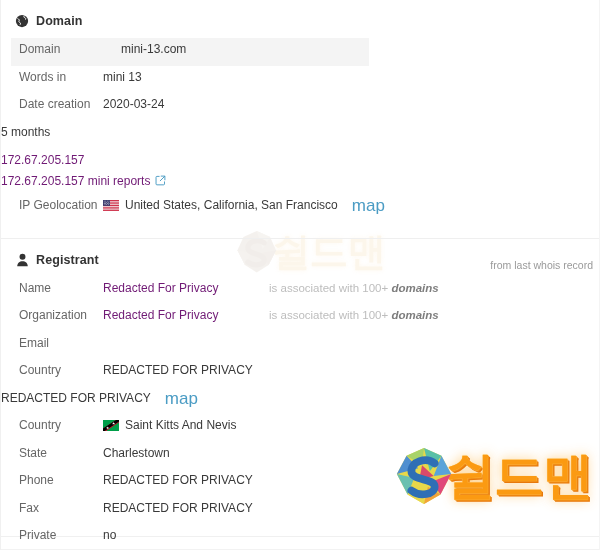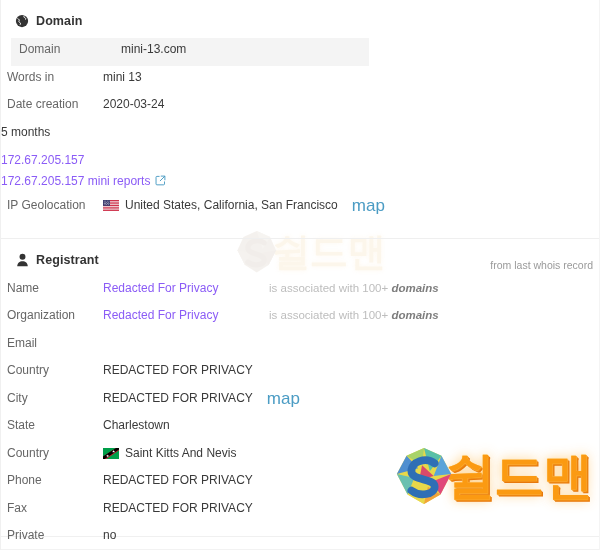--- a/index.html
+++ b/index.html
@@ -115,21 +115,21 @@
   }
   .row.highlight {
     background: #f4f4f4;
     margin: 0 230px 0 10px;
     padding-left: 0;
   }
   .row.highlight .lbl { padding-left: 8px; }
   .row .lbl {
     width: 102px;
     flex: 0 0 102px;
-    padding-left: 6px;
+    padding-left: 18px;
     box-sizing: border-box;
     color: #666666;
     font-size: 12px;
     line-height: 19px;
   }
   .row.highlight .lbl { padding-left: 8px; width: 110px; flex-basis: 110px; }
   .row .val {
     flex: 1 1 auto;
     color: #3a3a3a;
     font-size: 12px;
@@ -138,21 +138,21 @@
     align-items: center;
     flex-wrap: wrap;
     gap: 0;
   }
   .row .val.stack {
     display: block;
   }
   .row .val.stack .line { line-height: 21px; }
 
   a.link, .link {
-    color: #8b5cf6;
+    color: #701a75;
     text-decoration: none;
     cursor: pointer;
   }
   .link-map { color: #4b9cc4; margin-left: 14px; font-size: 17px; cursor: pointer; }
 
   .ext-icon {
     display: inline-block;
     width: 11px; height: 11px;
     margin-left: 5px;
     vertical-align: -1px;
@@ -354,30 +354,24 @@
         <div class="lbl">Email</div>
         <div class="val"></div>
       </div>
 
       <div class="row">
         <div class="lbl">Country</div>
         <div class="val">REDACTED FOR PRIVACY</div>
       </div>
 
       <div class="row">
-        <div class="lbl">City</div>
         <div class="val">
           <span>REDACTED FOR PRIVACY</span>
           <a class="link-map">map</a>
         </div>
-      </div>
-
-      <div class="row">
-        <div class="lbl">State</div>
-        <div class="val">Charlestown</div>
       </div>
 
       <div class="row">
         <div class="lbl">Country</div>
         <div class="val">
           <span class="flag">
             <svg width="16" height="11" viewBox="0 0 16 11" xmlns="http://www.w3.org/2000/svg">
               <rect width="16" height="11" fill="#009e49"></rect>
               <path d="M0 11 L16 0 L16 2.2 L3.2 11 Z" fill="#ce1126"></path>
               <path d="M0 11 L16 0 L16 0 L0 8.8 Z" fill="#ce1126" opacity="0"></path>
@@ -388,20 +382,25 @@
                 <polygon points="4.6,6.6 5.0,7.6 6.0,7.6 5.2,8.2 5.5,9.2 4.6,8.6 3.7,9.2 4.0,8.2 3.2,7.6 4.2,7.6"></polygon>
                 <polygon points="10.6,2.1 11.0,3.1 12.0,3.1 11.2,3.7 11.5,4.7 10.6,4.1 9.7,4.7 10.0,3.7 9.2,3.1 10.2,3.1"></polygon>
               </g>
             </svg>
           </span>
           <span>Saint Kitts And Nevis</span>
         </div>
       </div>
 
       <div class="row">
+        <div class="lbl">State</div>
+        <div class="val">Charlestown</div>
+      </div>
+
+      <div class="row">
         <div class="lbl">Phone</div>
         <div class="val">REDACTED FOR PRIVACY</div>
       </div>
 
       <div class="row">
         <div class="lbl">Fax</div>
         <div class="val">REDACTED FOR PRIVACY</div>
       </div>
 
       <div class="row">

